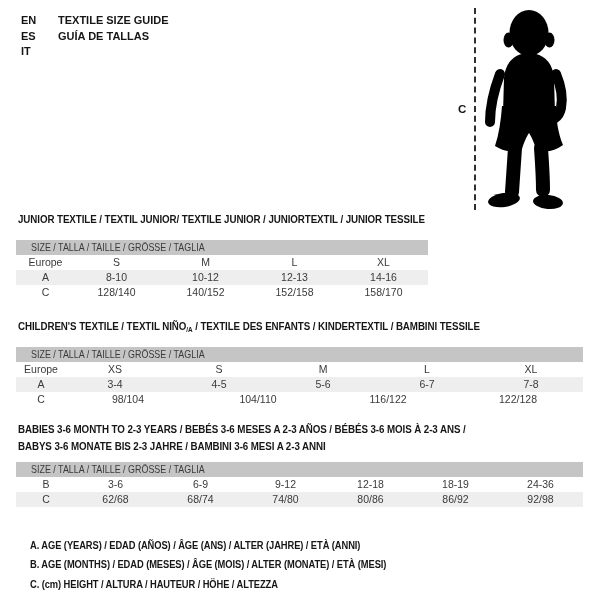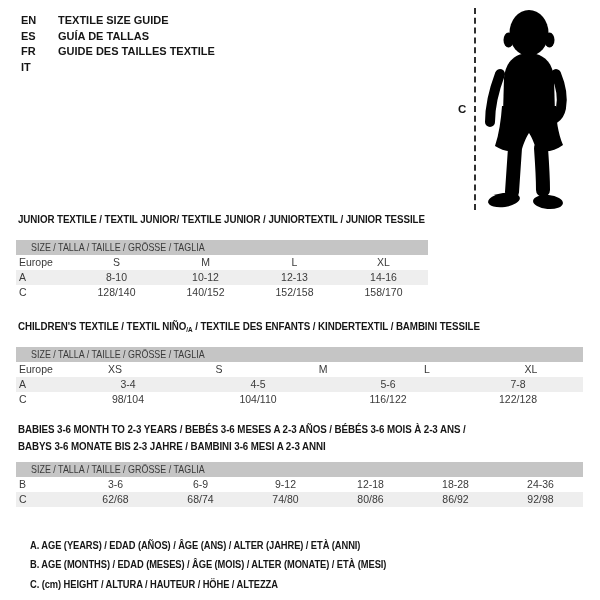--- a/index.html
+++ b/index.html
@@ -22,21 +22,21 @@
     white-space:nowrap;transform:scaleX(0.85);transform-origin:0 0;letter-spacing:-0.1px;
   }
   .sec-title .subpart{font-size:7.5px;vertical-align:-2px;}
   .t3-title{line-height:16.5px;}
   
   .st{position:absolute;left:16px;font-size:10.5px;color:#3a3a3a;}
   .st .bar{height:15px;line-height:15px;background:#c5c5c5;padding-left:15px;overflow:hidden;}
   .st .bar span{display:inline-block;transform:scaleX(0.85);transform-origin:0 50%;white-space:nowrap;color:#3a3a3a;}
   .st .row{display:flex;height:15px;line-height:15px;}
   .st .row.alt{background:#eeeeee;}
-  .st .lbl{padding-left:3px;text-align:left;flex:none;}
+  .st .lbl{padding-left:3px;text-align:center;flex:none;}
   .st .cell{flex:1;text-align:center;}
   .t1{top:240px;width:412px;}
   .t1 .lbl{width:53px;}
   .t2{top:347px;width:567px;}
   .t2 .lbl{width:44px;}
   .t3{top:462px;width:567px;}
   .t3 .lbl{width:54px;}
   
   .footnotes{position:absolute;left:30px;top:536px;}
   .footnote{height:19.3px;line-height:19.3px;font-size:11px;font-weight:bold;color:#161616;
@@ -48,24 +48,20 @@
 <div id="canvas">
 
   <div class="lang-block">
     <div class="lang-row">
       <span class="lang-code">EN</span>
       <span class="lang-title">TEXTILE SIZE GUIDE</span>
     </div>
     <div class="lang-row">
       <span class="lang-code">ES</span>
       <span class="lang-title">GUÍA DE TALLAS</span>
-    </div>
-    <div class="lang-row">
-      <span class="lang-code">FR</span>
-      <span class="lang-title">GUIDE DES TAILLES TEXTILE</span>
     </div>
     <div class="lang-row">
       <span class="lang-code">IT</span>
     </div>
   </div>
 
   <span class="c-label">C</span>
   <div class="dash-line"></div>
   <svg class="toddler" viewBox="0 0 88 208" xmlns="http://www.w3.org/2000/svg" aria-hidden="true">
     <g fill="#000000" stroke="none">
@@ -126,20 +122,21 @@
       <span class="cell">S</span>
       <span class="cell">M</span>
       <span class="cell">L</span>
       <span class="cell">XL</span>
     </div>
     <div class="row alt">
       <span class="lbl">A</span>
       <span class="cell">3-4</span>
       <span class="cell">4-5</span>
       <span class="cell">5-6</span>
+      <span class="cell">6-7</span>
       <span class="cell">7-8</span>
     </div>
     <div class="row">
       <span class="lbl">C</span>
       <span class="cell">98/104</span>
       <span class="cell">104/110</span>
       <span class="cell">116/122</span>
       <span class="cell">122/128</span>
     </div>
   </div>
@@ -151,21 +148,21 @@
   <div class="st t3">
     <div class="bar">
       <span>SIZE / TALLA / TAILLE / GRÖSSE / TAGLIA</span>
     </div>
     <div class="row">
       <span class="lbl">B</span>
       <span class="cell">3-6</span>
       <span class="cell">6-9</span>
       <span class="cell">9-12</span>
       <span class="cell">12-18</span>
-      <span class="cell">18-28</span>
+      <span class="cell">18-19</span>
       <span class="cell">24-36</span>
     </div>
     <div class="row alt">
       <span class="lbl">C</span>
       <span class="cell">62/68</span>
       <span class="cell">68/74</span>
       <span class="cell">74/80</span>
       <span class="cell">80/86</span>
       <span class="cell">86/92</span>
       <span class="cell">92/98</span>

